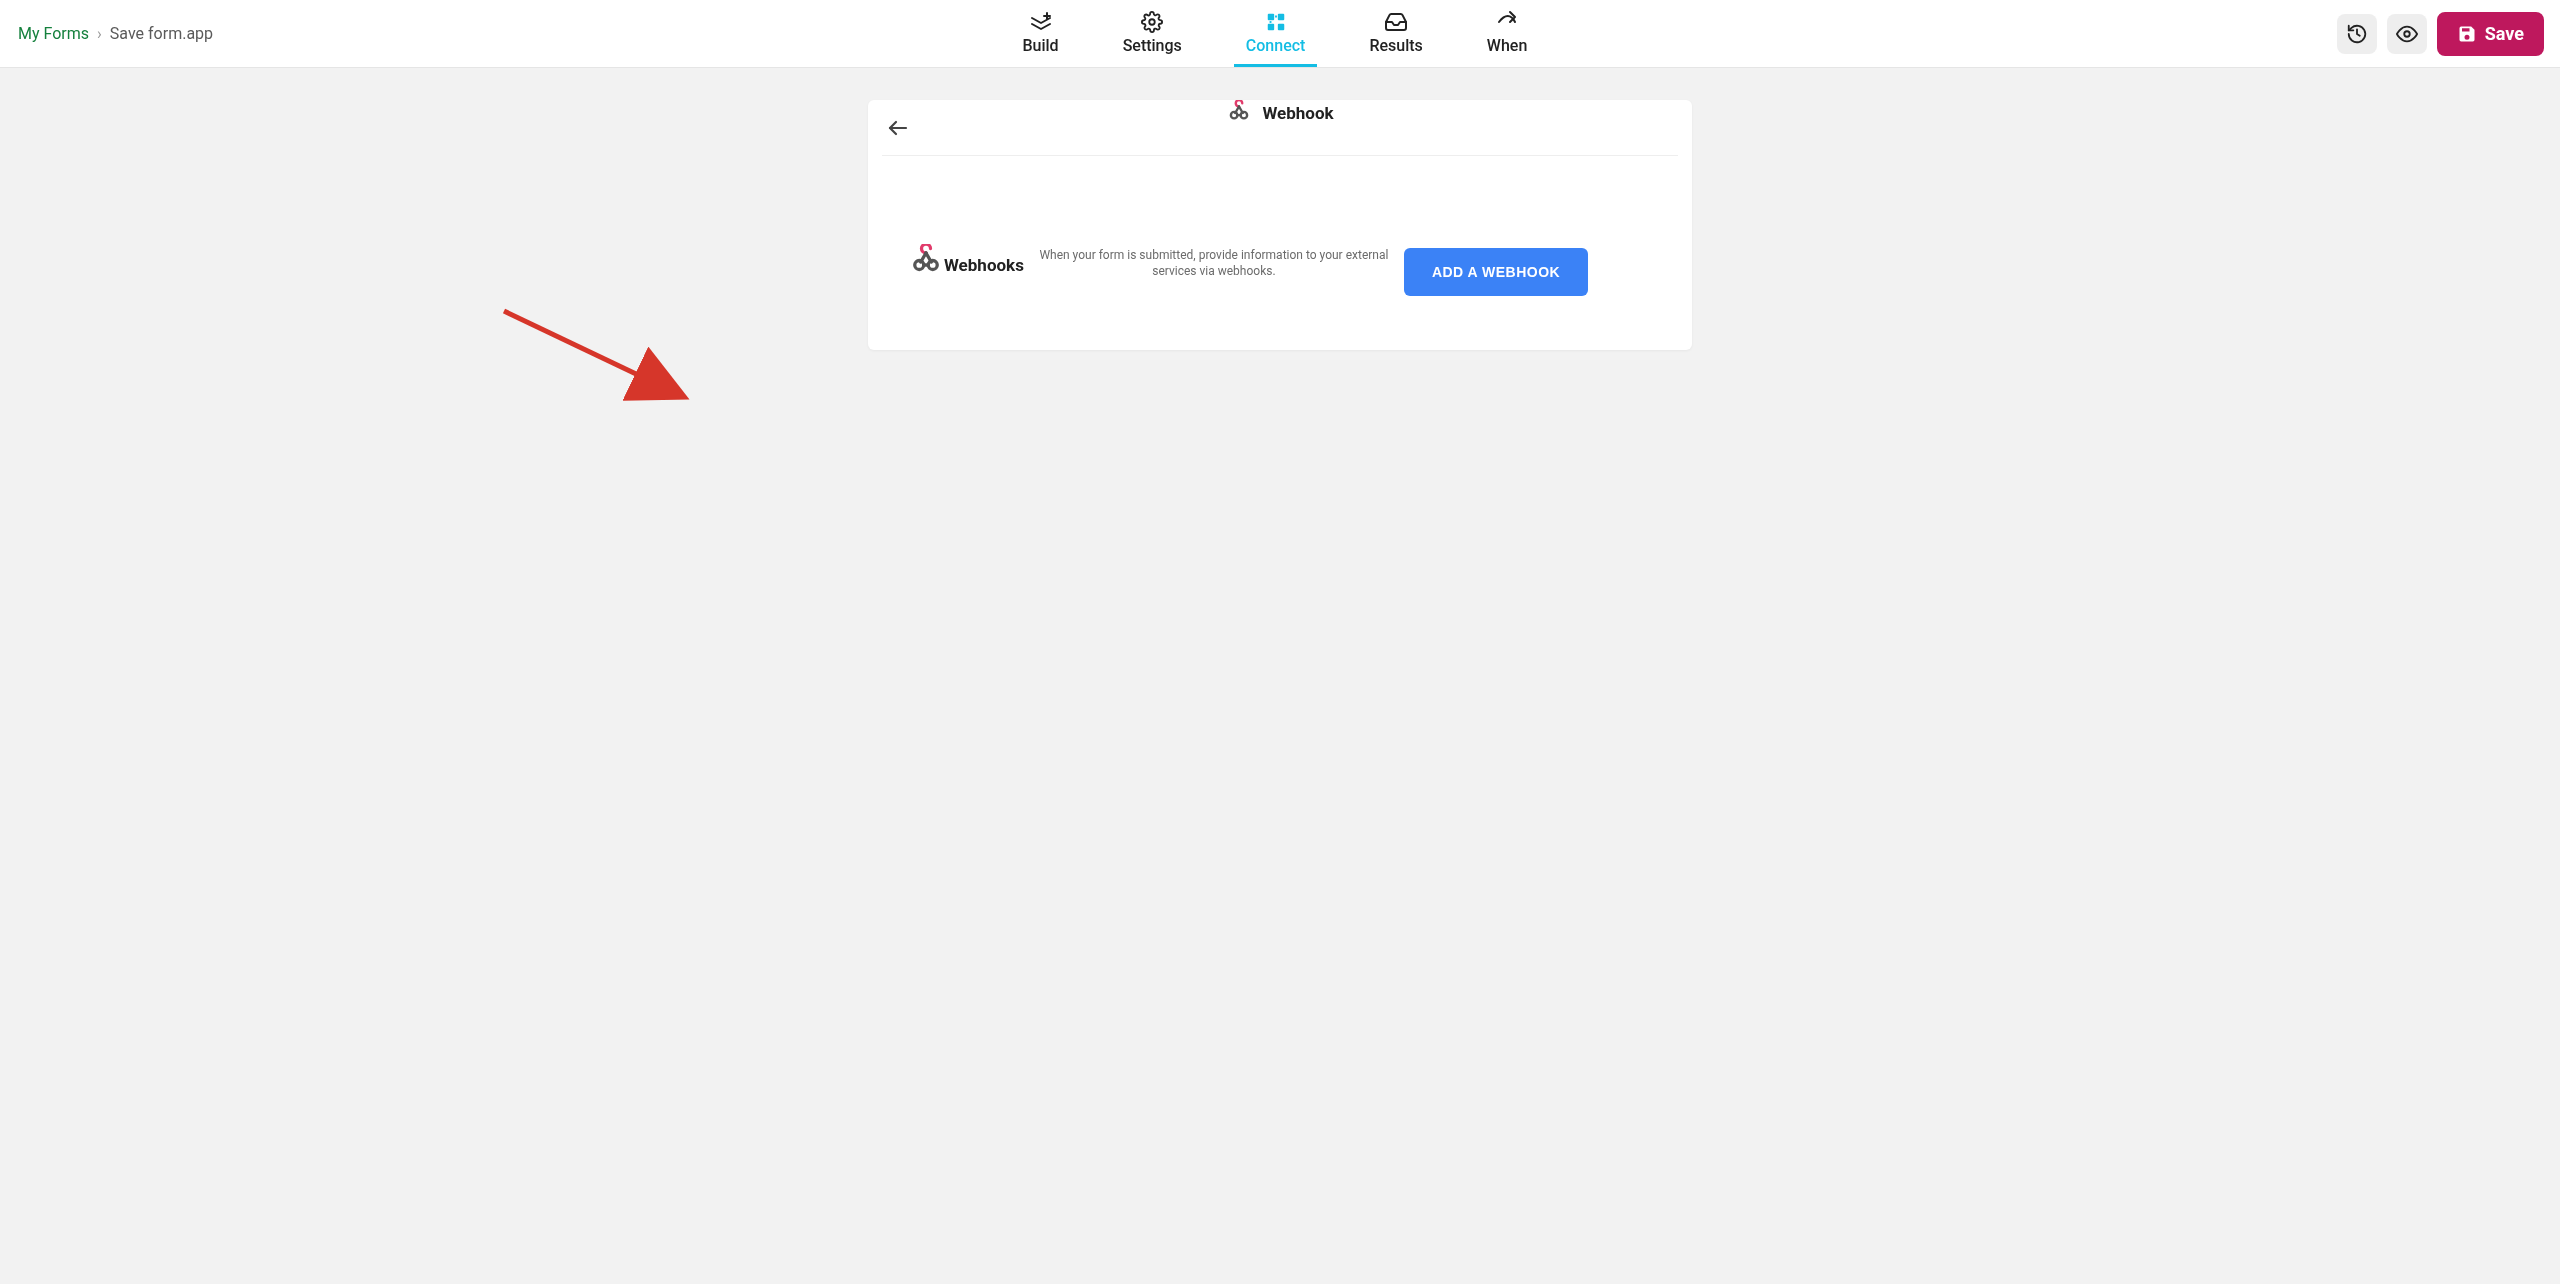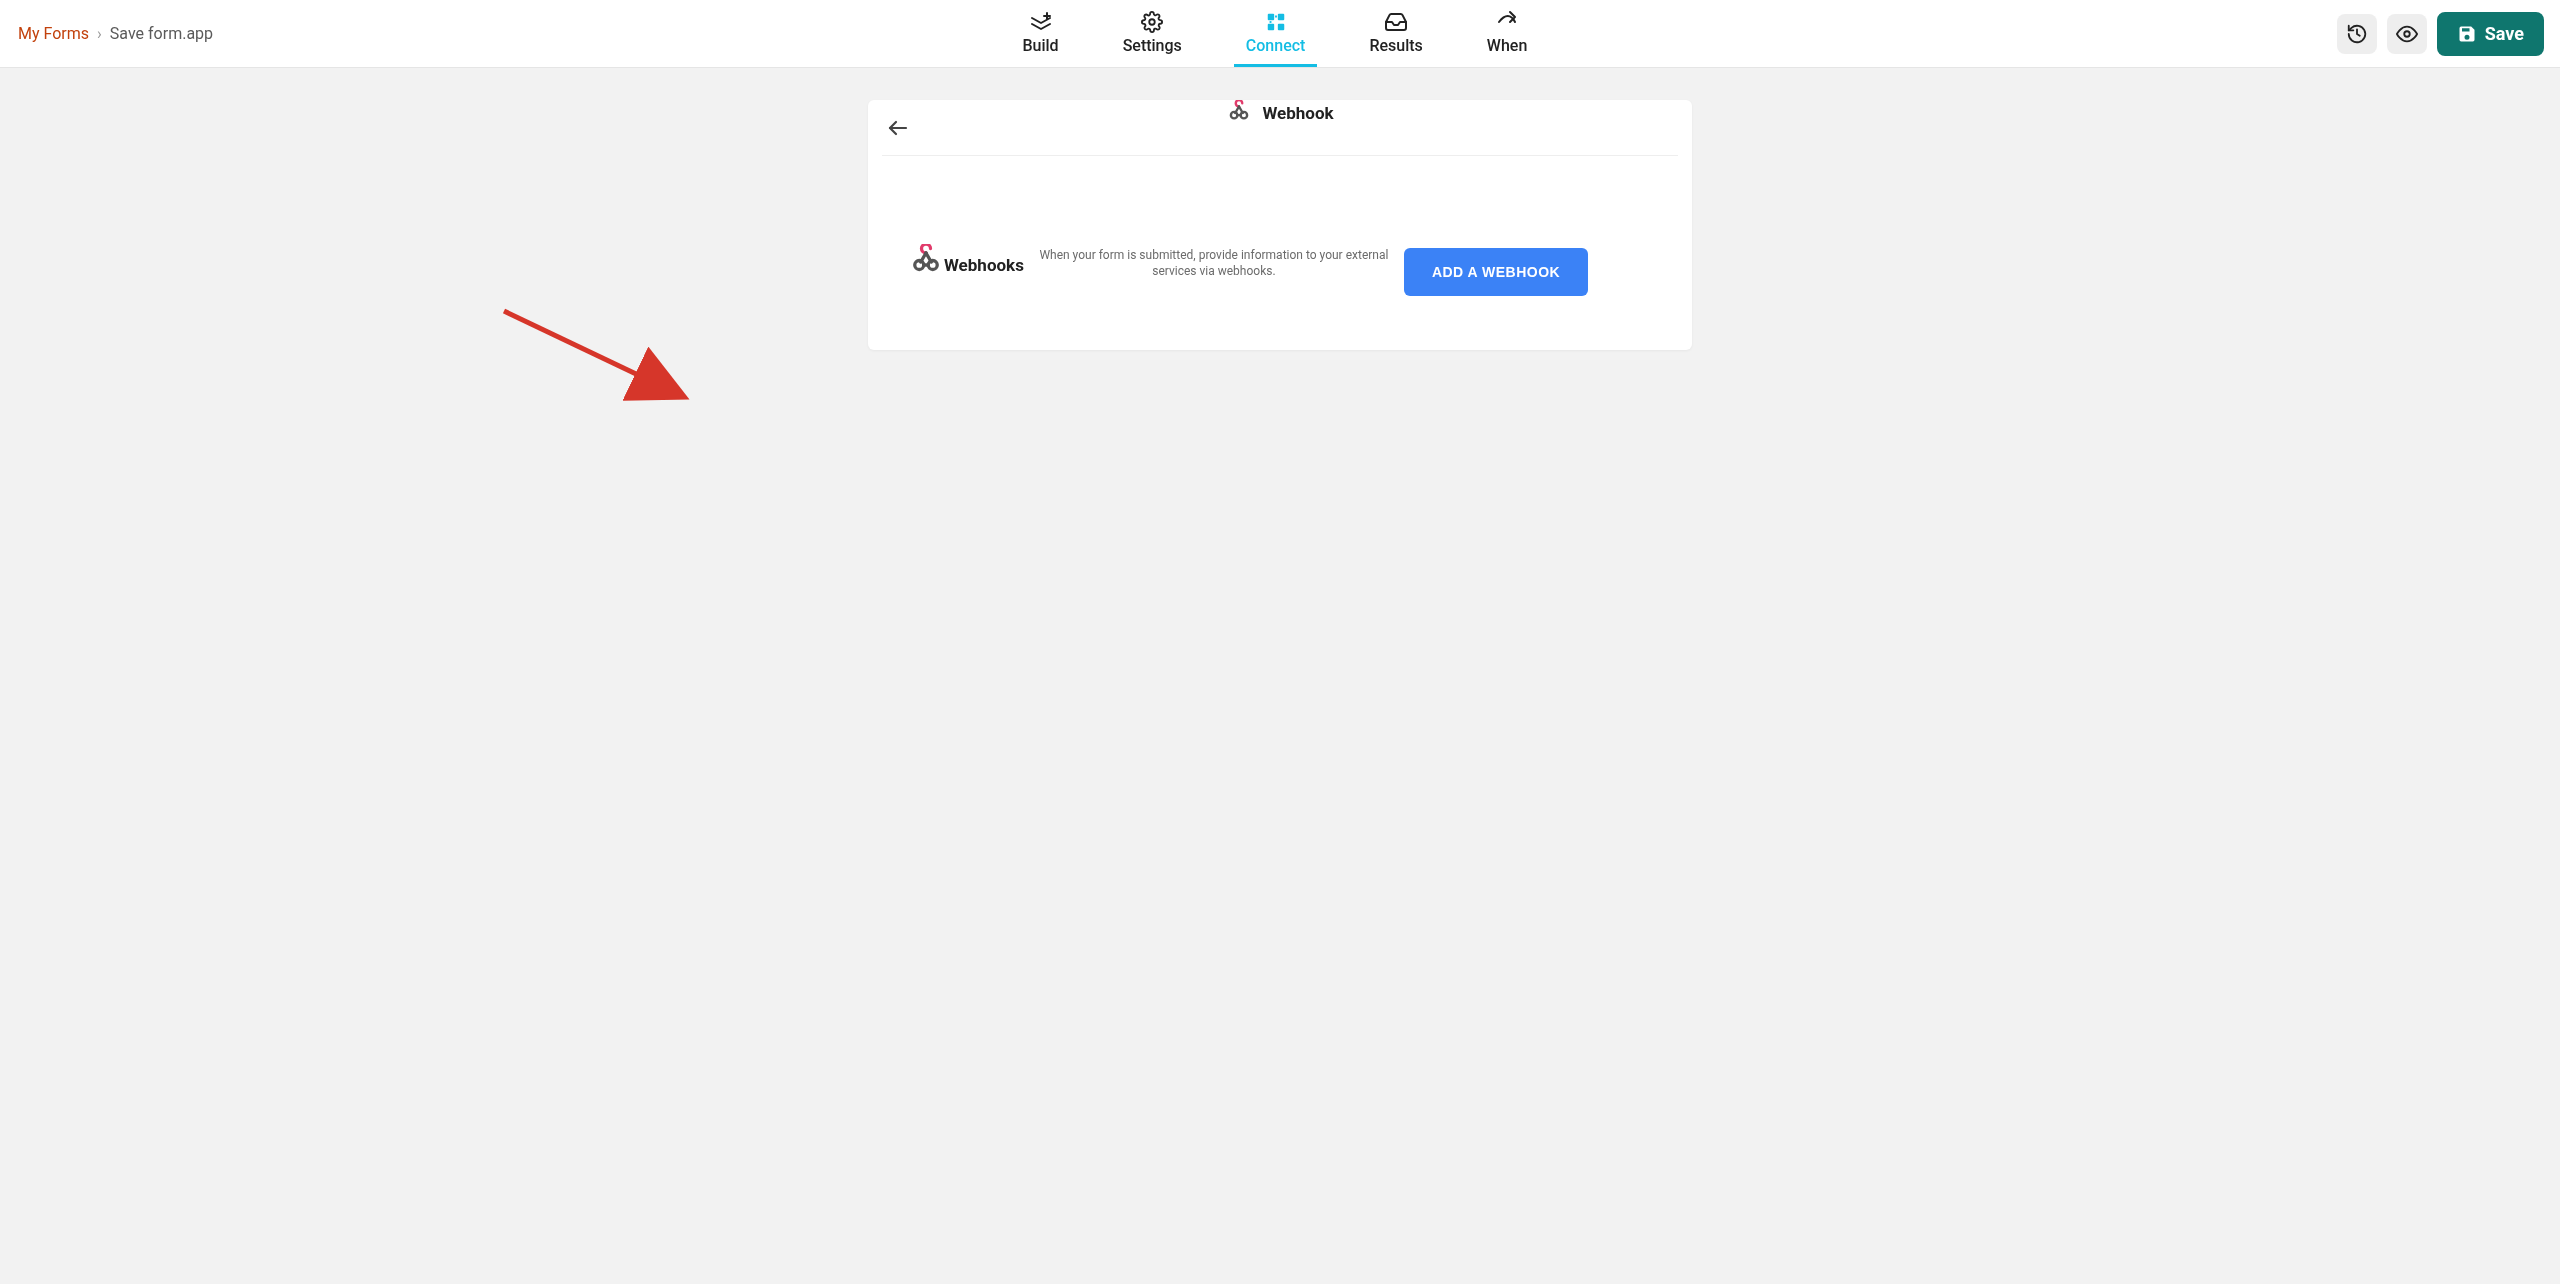--- a/index.html
+++ b/index.html
@@ -1,33 +1,33 @@
 <!DOCTYPE html>
 <html><head>
   <meta charset="utf-8">
   <style>
     * { margin: 0; padding: 0; box-sizing: border-box; }
     body { font-family: -apple-system, BlinkMacSystemFont, "Segoe UI", Roboto, Helvetica, Arial, sans-serif; background: #f2f2f2; width: 2560px; height: 1284px; overflow: hidden; }
     
     
     .topbar { background: #fff; height: 68px; display: flex; align-items: center; justify-content: space-between; padding: 0 16px; border-bottom: 1px solid #e5e5e5; }
     .breadcrumb { display: flex; align-items: center; gap: 8px; font-size: 16px; color: #6b6b6b; padding-left: 2px; }
-    .breadcrumb a { color: #c2410c; text-decoration: none; }
+    .breadcrumb a { color: #15803d; text-decoration: none; }
     .breadcrumb .sep { color: #9a9a9a; }
     .breadcrumb .current { color: #5a5a5a; }
     
     .tabs { display: flex; align-items: stretch; height: 100%; gap: 40px; }
     .tab { display: flex; flex-direction: column; align-items: center; justify-content: center; gap: 2px; padding: 0 12px; height: 100%; cursor: pointer; border-bottom: 3px solid transparent; color: #222; }
     .tab .tab-icon { width: 24px; height: 24px; display: flex; align-items: center; justify-content: center; }
     .tab .tab-label { font-size: 16px; font-weight: 500; }
     .tab.active { color: #14bde4; border-bottom-color: #14bde4; }
     
     .top-actions { display: flex; align-items: center; gap: 10px; }
     .icon-btn { width: 40px; height: 40px; border-radius: 8px; background: #eee; display: flex; align-items: center; justify-content: center; cursor: pointer; color: #222; }
-    .save-btn { display: flex; align-items: center; gap: 8px; height: 44px; padding: 0 20px; border-radius: 8px; background: #0f766e; color: #fff; font-size: 18px; font-weight: 700; cursor: pointer; }
+    .save-btn { display: flex; align-items: center; gap: 8px; height: 44px; padding: 0 20px; border-radius: 8px; background: #be185d; color: #fff; font-size: 18px; font-weight: 700; cursor: pointer; }
     
     
     .main-wrap { display: flex; justify-content: center; padding: 32px 0; }
     .card { width: 824px; background: #fff; border-radius: 6px; box-shadow: 0 1px 3px rgba(0,0,0,0.05); padding: 0; }
     .card-header { display: flex; align-items: flex-start; justify-content: center; position: relative; height: 56px; border-bottom: 1px solid #eee; margin: 0 14px; }
     .card-header .back-btn { position: absolute; left: 4px; top: 50%; transform: translateY(-50%); width: 24px; height: 24px; cursor: pointer; color: #444; }
     .card-header .title-wrap { display: flex; align-items: center; gap: 10px; }
     .card-header .title { font-size: 17px; font-weight: 700; color: #222; }
     
     .card-body { padding: 88px 40px 50px; display: flex; flex-direction: row; align-items: center; text-align: center; }

